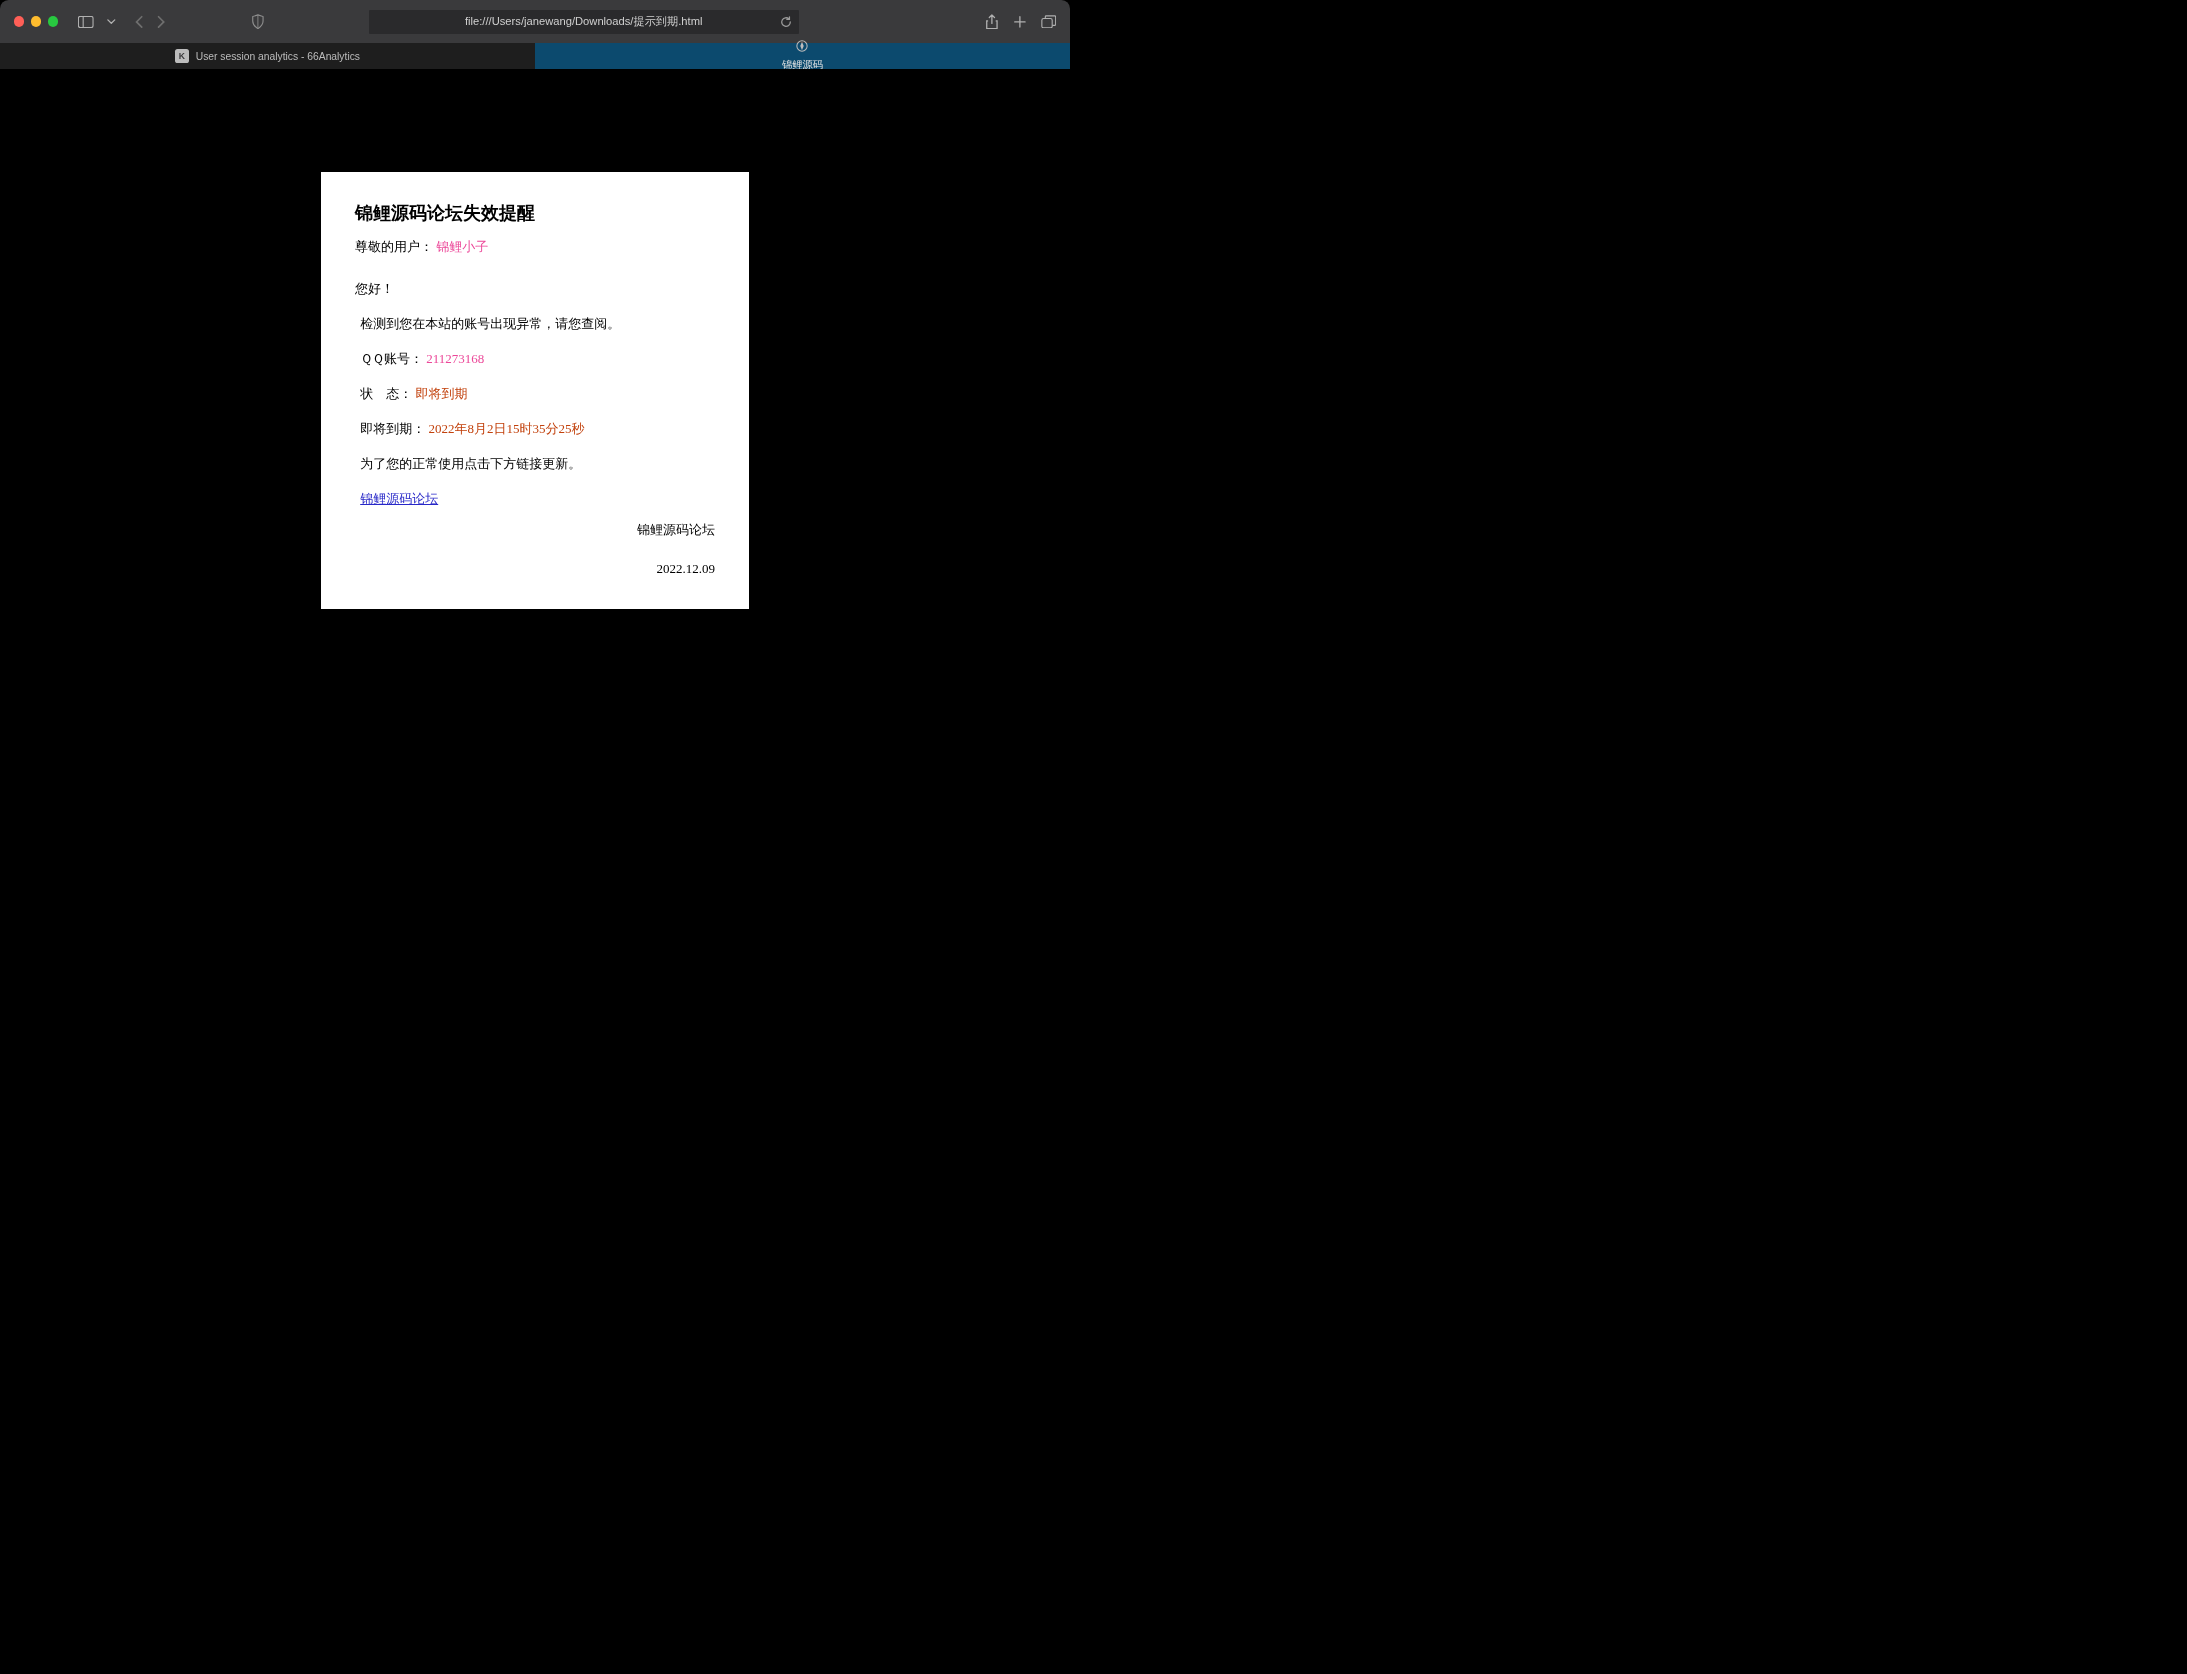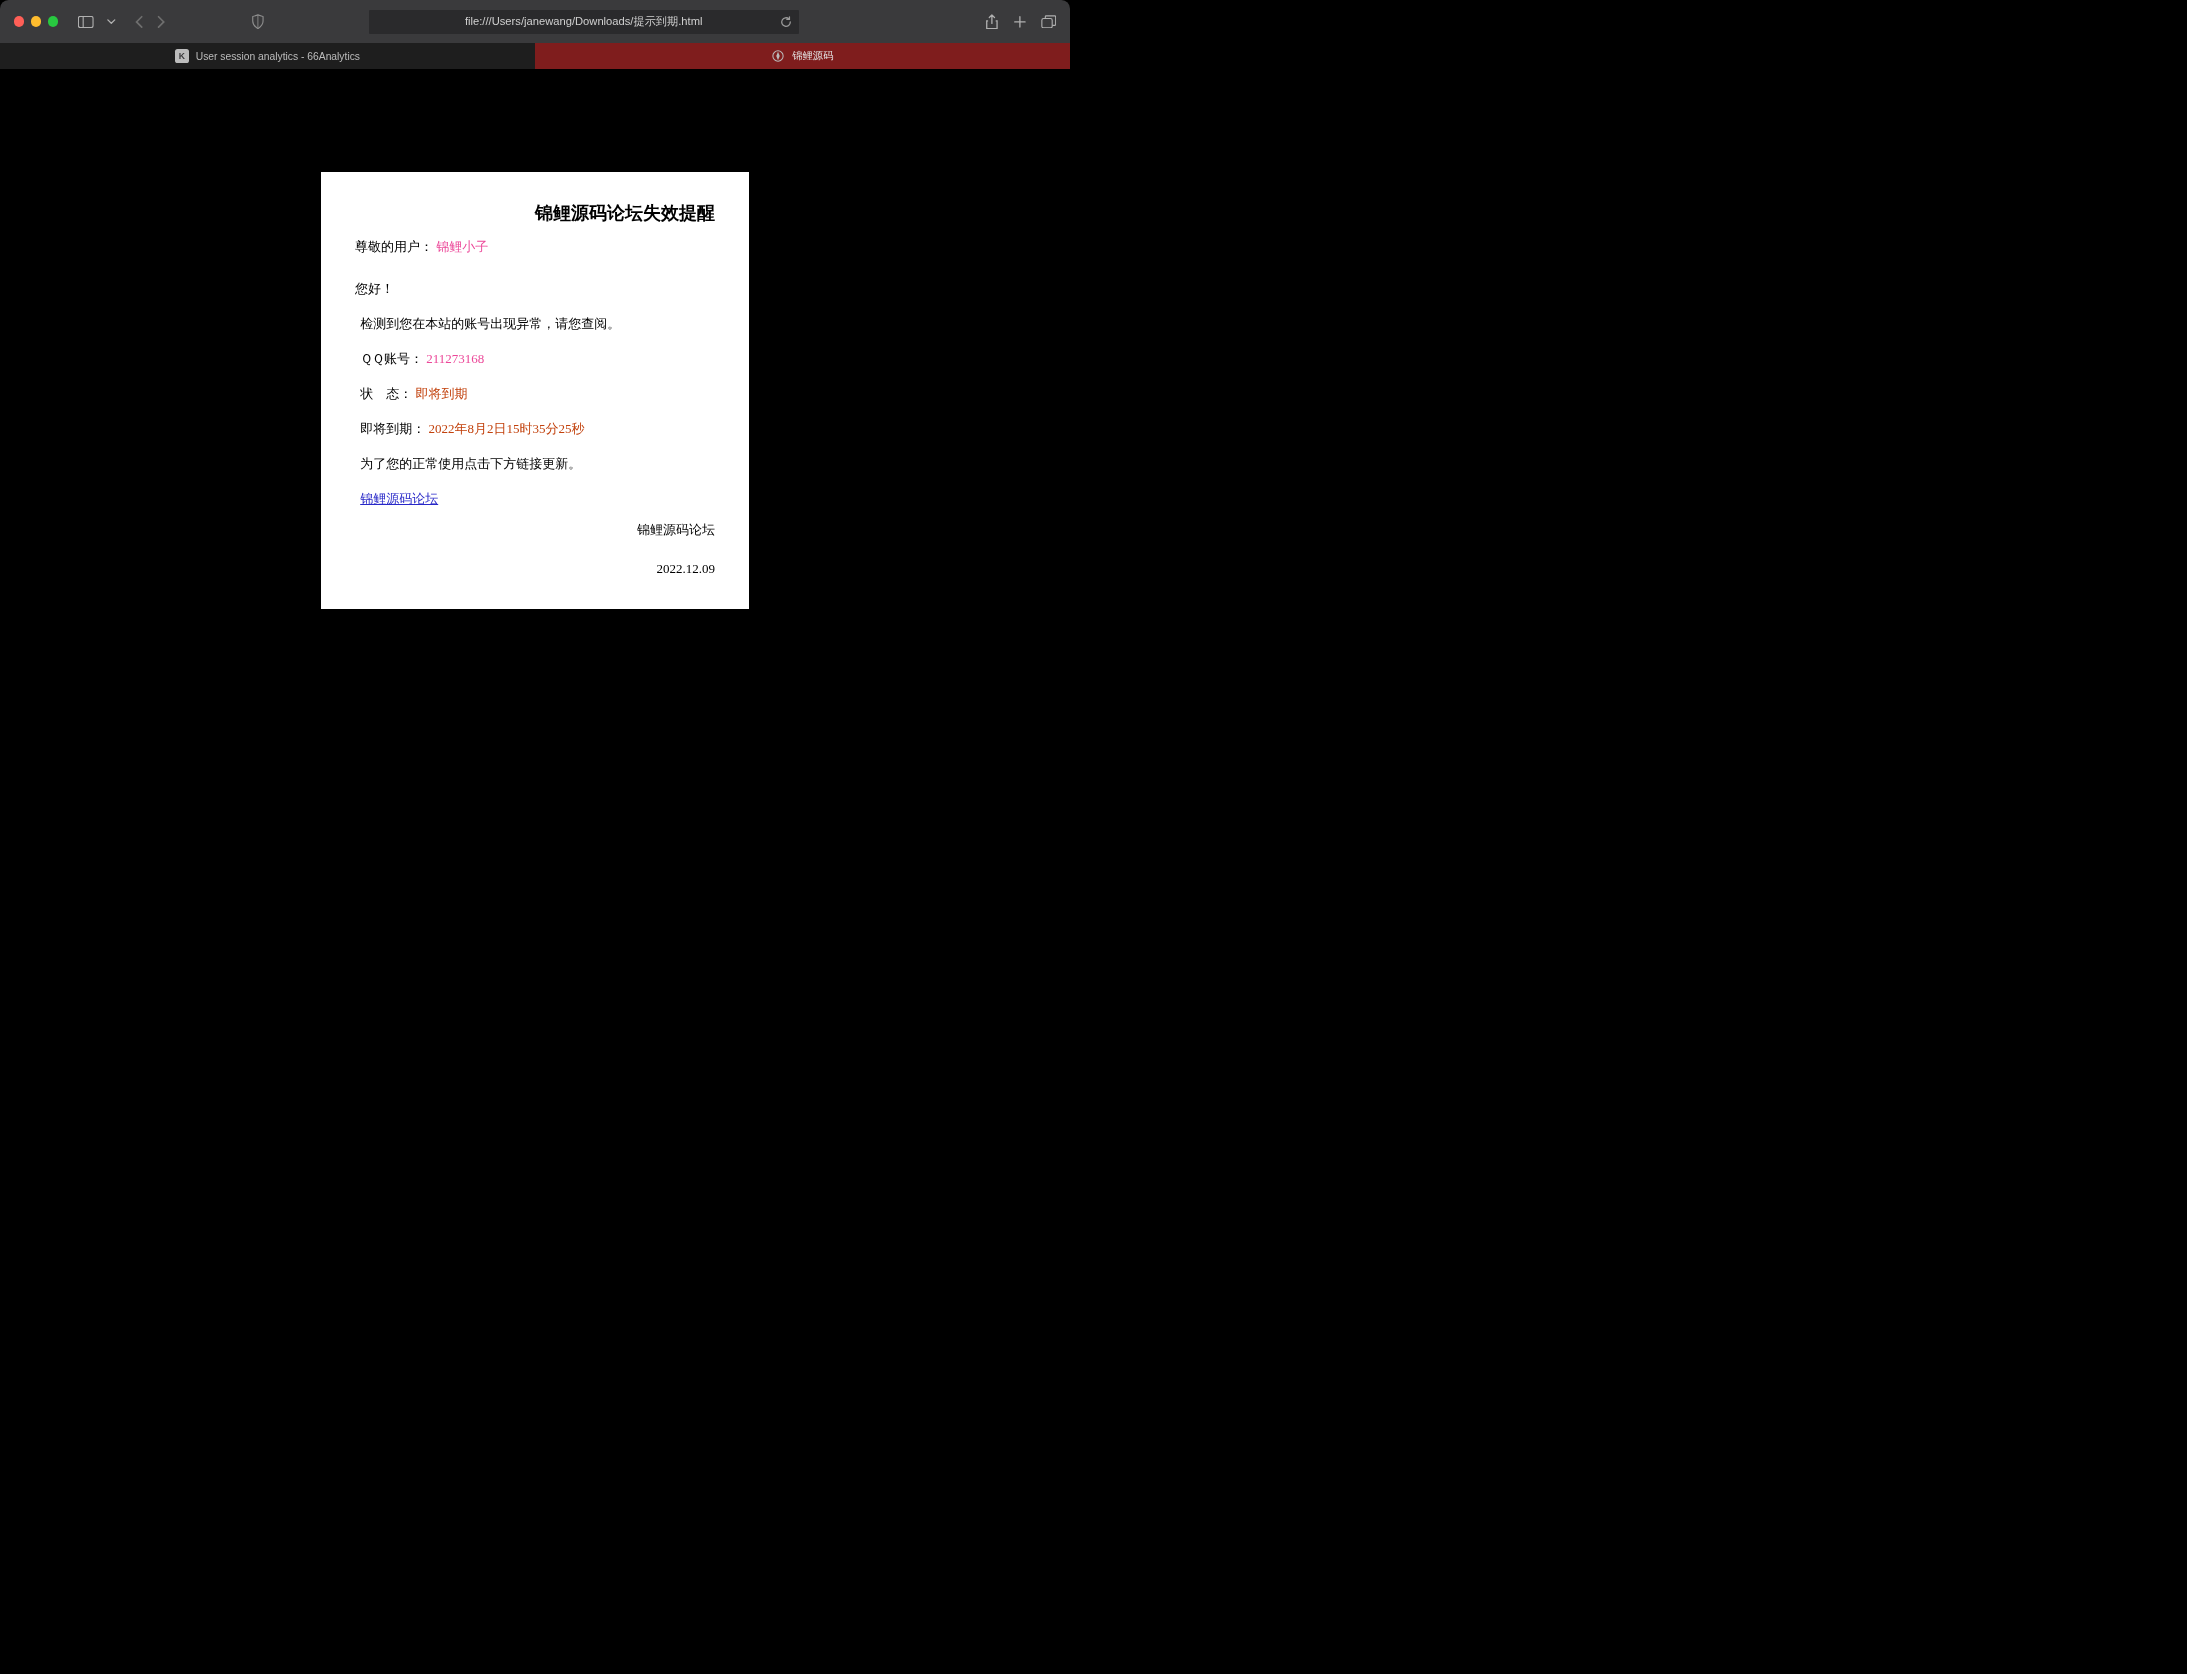--- a/index.html
+++ b/index.html
@@ -55,21 +55,21 @@
     }
     .tab {
       width: 50%;
       display: flex;
       align-items: center;
       justify-content: center;
       gap: 6.9px;
       font-size: 10.3px;
       color: #bcbcbc;
     }
-    .tab.active { background: #7f1d1d; color: #e5e5e5; }
+    .tab.active { background: #0c4a6e; color: #e5e5e5; flex-direction: column; }
     .tab.inactive { background: #1e1e1e; }
     .tab-favicon {
       width: 13.8px; height: 13.8px; border-radius: 2.6px; display: flex; align-items: center; justify-content: center;
       font-size: 8.6px; font-weight: bold;
     }
     .tab-favicon.k { background: #bcbcbc; color: #3a3a3c; }
     .tab-favicon.compass { color: #bcbcbc; }
     .viewport {
       position: absolute;
       top: 69px;
@@ -83,21 +83,21 @@
       width: 428px;
       background: #fff;
       padding: 27.5px 34px 31px 34px;
       color: #000;
       font-family: SimSun, "Songti SC", serif;
       font-size: 13px;
       line-height: 1.5;
       height: fit-content;
     }
     .page h1 {
-      text-align: right;
+      text-align: left;
       font-size: 18px;
       font-weight: bold;
       margin-bottom: 10.3px;
       font-family: Liberation Serif, serif;
     }
     .page .row { margin-bottom: 12px; }
     .blue { color: #ec4899; }
     .red { color: #c2410c; }
     .indent { padding-left: 5.2px; }
     .link { color: #2828c8; text-decoration: underline; }

